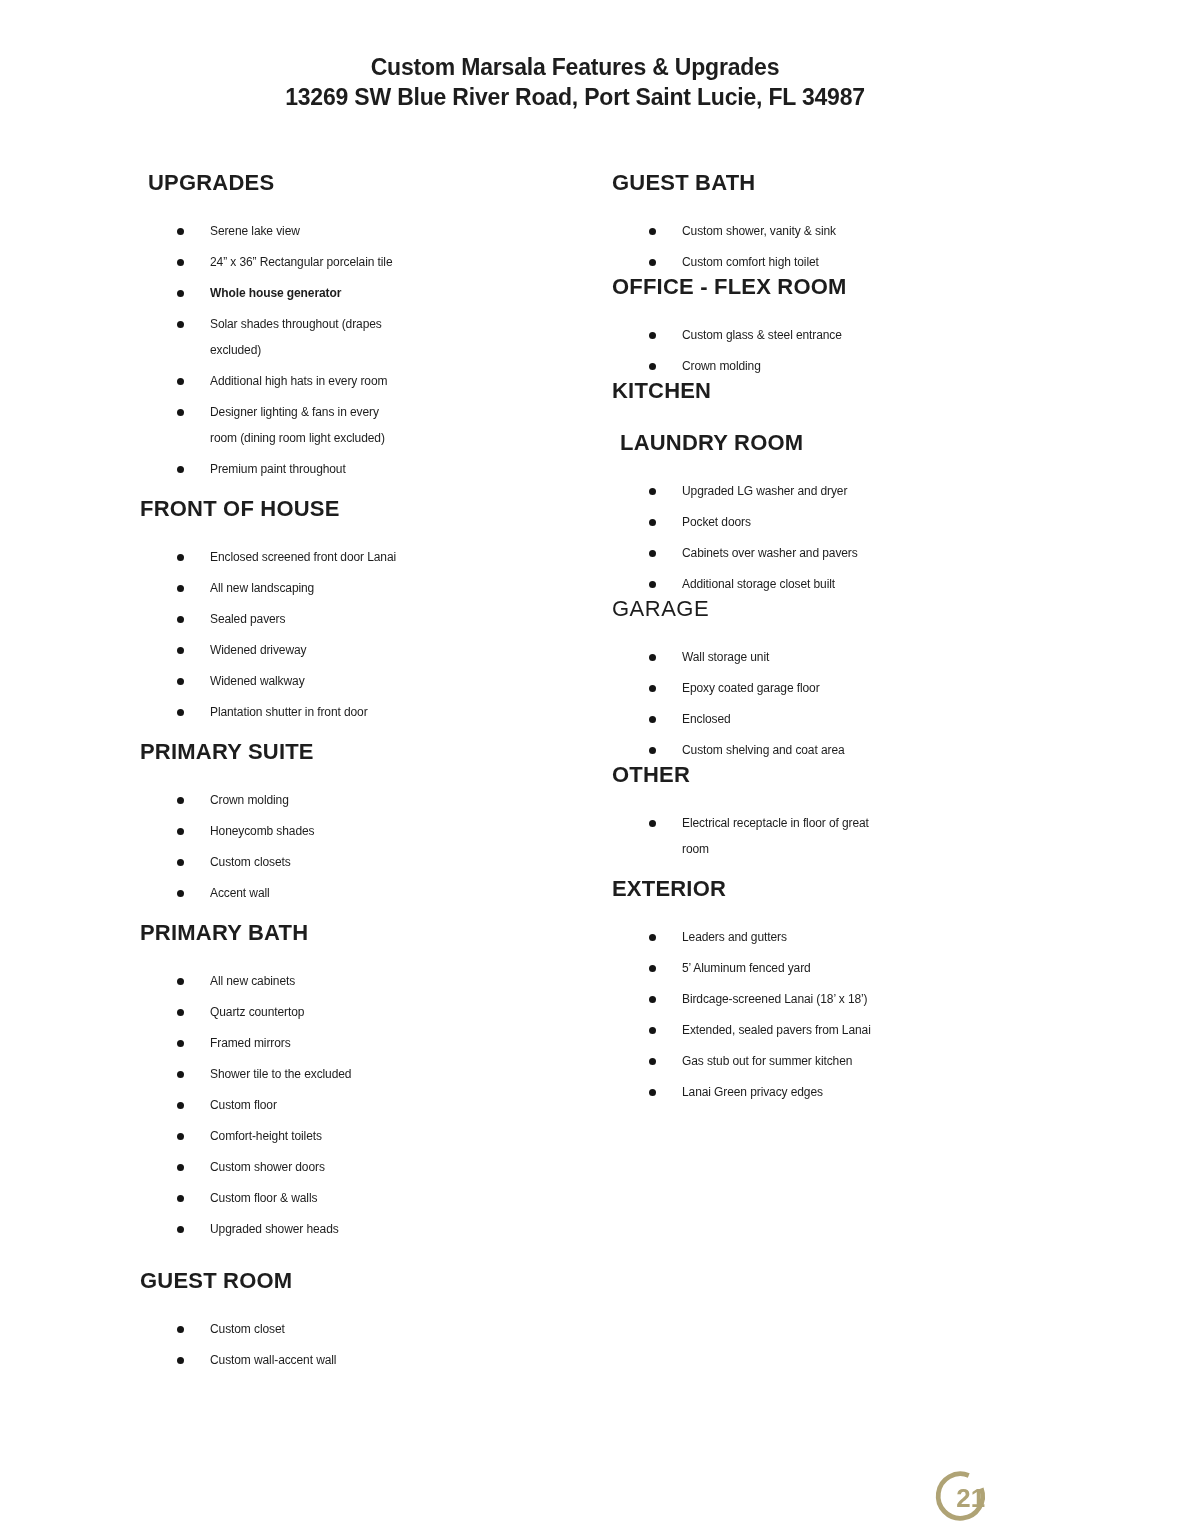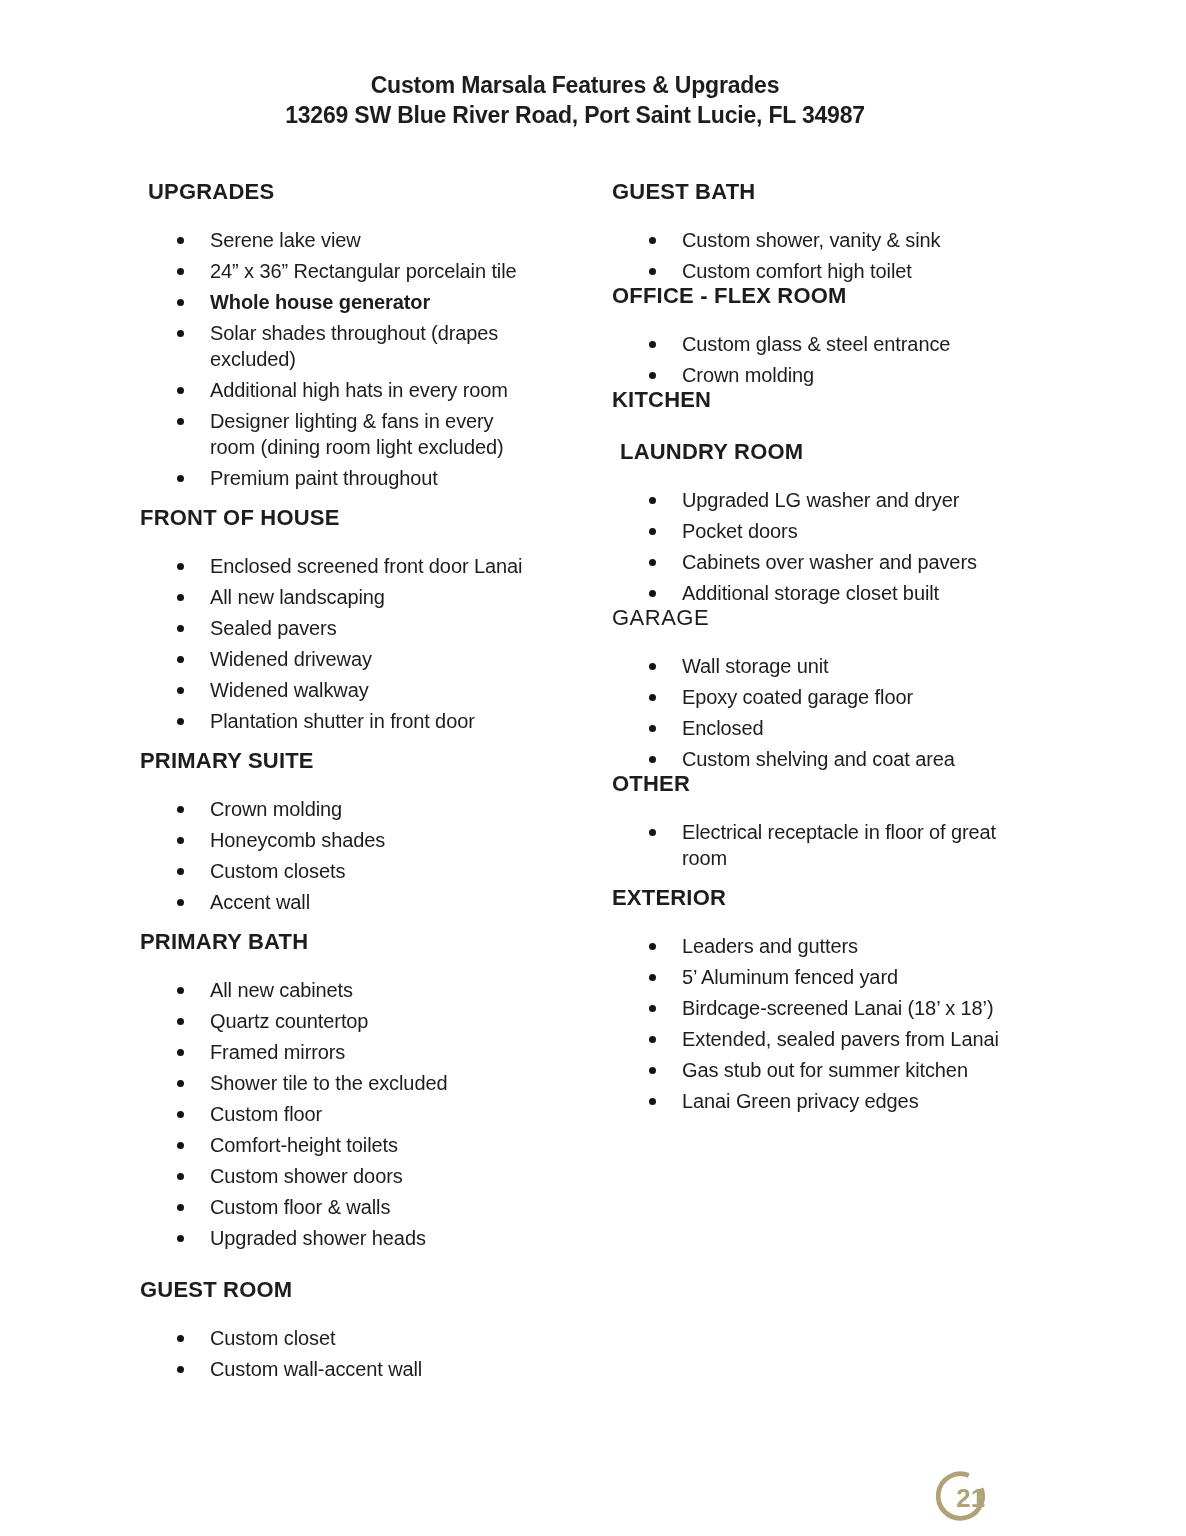--- a/index.html
+++ b/index.html
@@ -5,43 +5,43 @@
   html,body{margin:0;padding:0;background:#ffffff;}
   .page{
     position:relative;
     width:1186px;height:1536px;
     background:#ffffff;
     font-family:"Liberation Sans",sans-serif;
     color:#1d1d1d;
     overflow:hidden;
   }
   .header{
-    position:absolute;top:70px;left:140px;width:870px;
+    position:absolute;top:52px;left:140px;width:870px;
     text-align:center;font-weight:bold;
     font-size:23px;line-height:30px;letter-spacing:-0.2px;
   }
   .columns{
     position:absolute;top:170px;left:140px;
     display:flex;align-items:flex-start;
   }
   .col-left{width:432px;margin-right:40px;}
   .col-right{width:420px;}
   h2.sec-heading{
     font-size:22px;line-height:26px;font-weight:bold;
     margin:14px 0 22px 0;letter-spacing:0.2px;
   }
-  .section:first-child h2.sec-heading{margin-top:9px;}
+  .section:first-child h2.sec-heading{margin-top:0;}
   h2.sec-heading.tight{margin-top:-6px;}
   h2.sec-heading.gap-large{margin-top:26px;}
   h2.sec-heading.regular{font-weight:normal;letter-spacing:0.5px;}
   h2.sec-heading.indent{padding-left:8px;}
   ul.items{list-style:none;margin:0;padding:0;}
   li.item{
     position:relative;padding-left:70px;
-    font-size:20px;line-height:26px;margin-bottom:5px;
+    font-size:12px;line-height:26px;margin-bottom:5px;
     white-space:pre-line;letter-spacing:-0.1px;
   }
   li.item::before{
     content:"";position:absolute;left:37px;top:10px;
     width:7px;height:7px;border-radius:50%;background:#141414;
   }
   li.item.bold{font-weight:bold;}
   .logo{position:absolute;left:933px;top:1464px;width:62px;height:62px;text-decoration:underline;}
   .logo svg{display:block;width:100%;height:100%;}
   .logo text{

